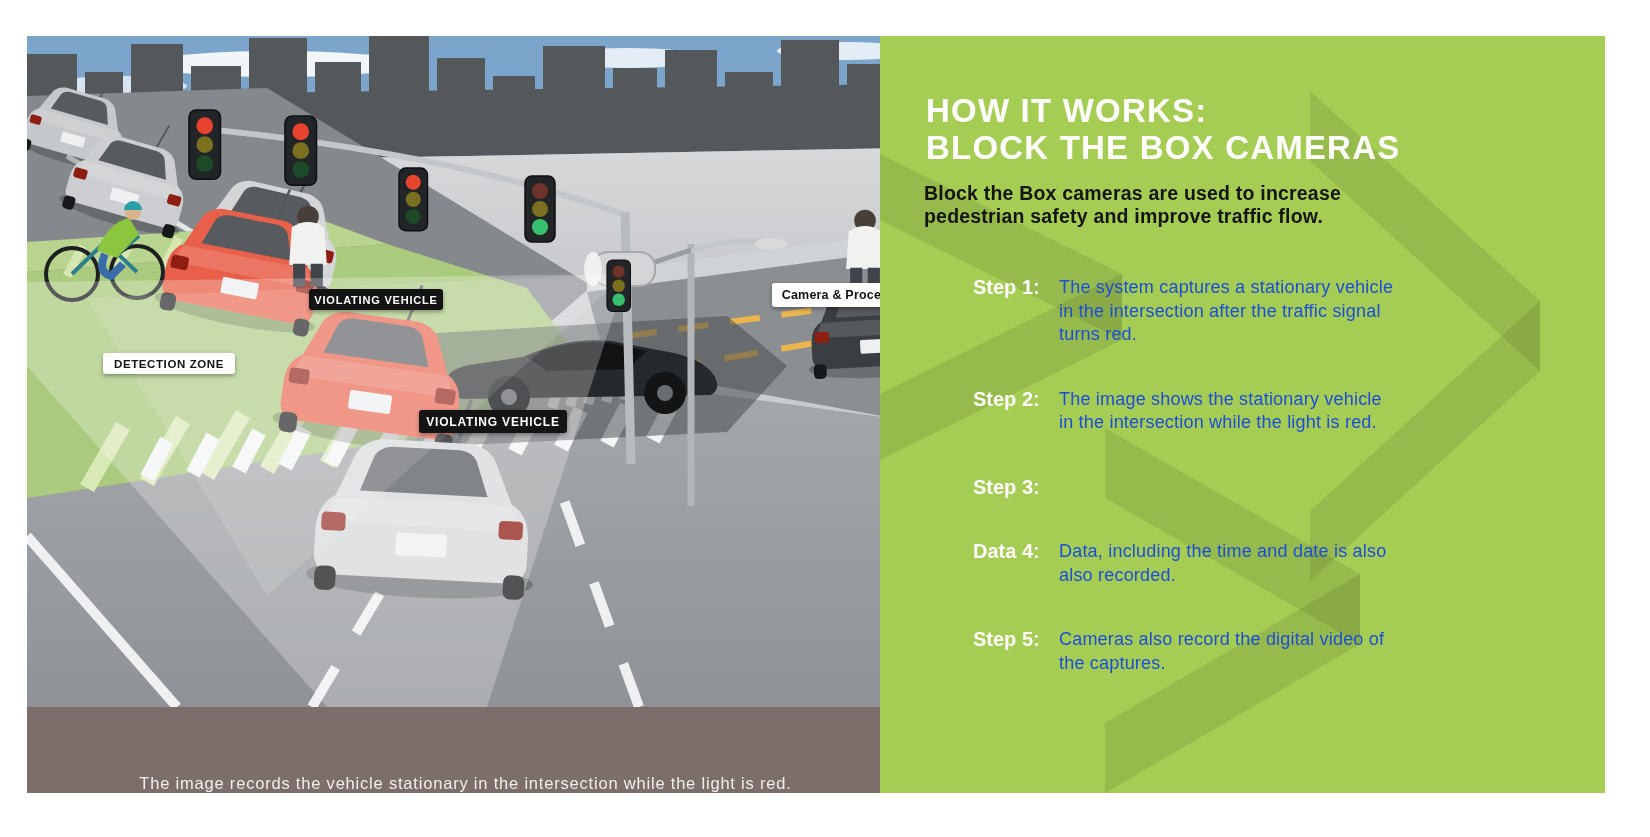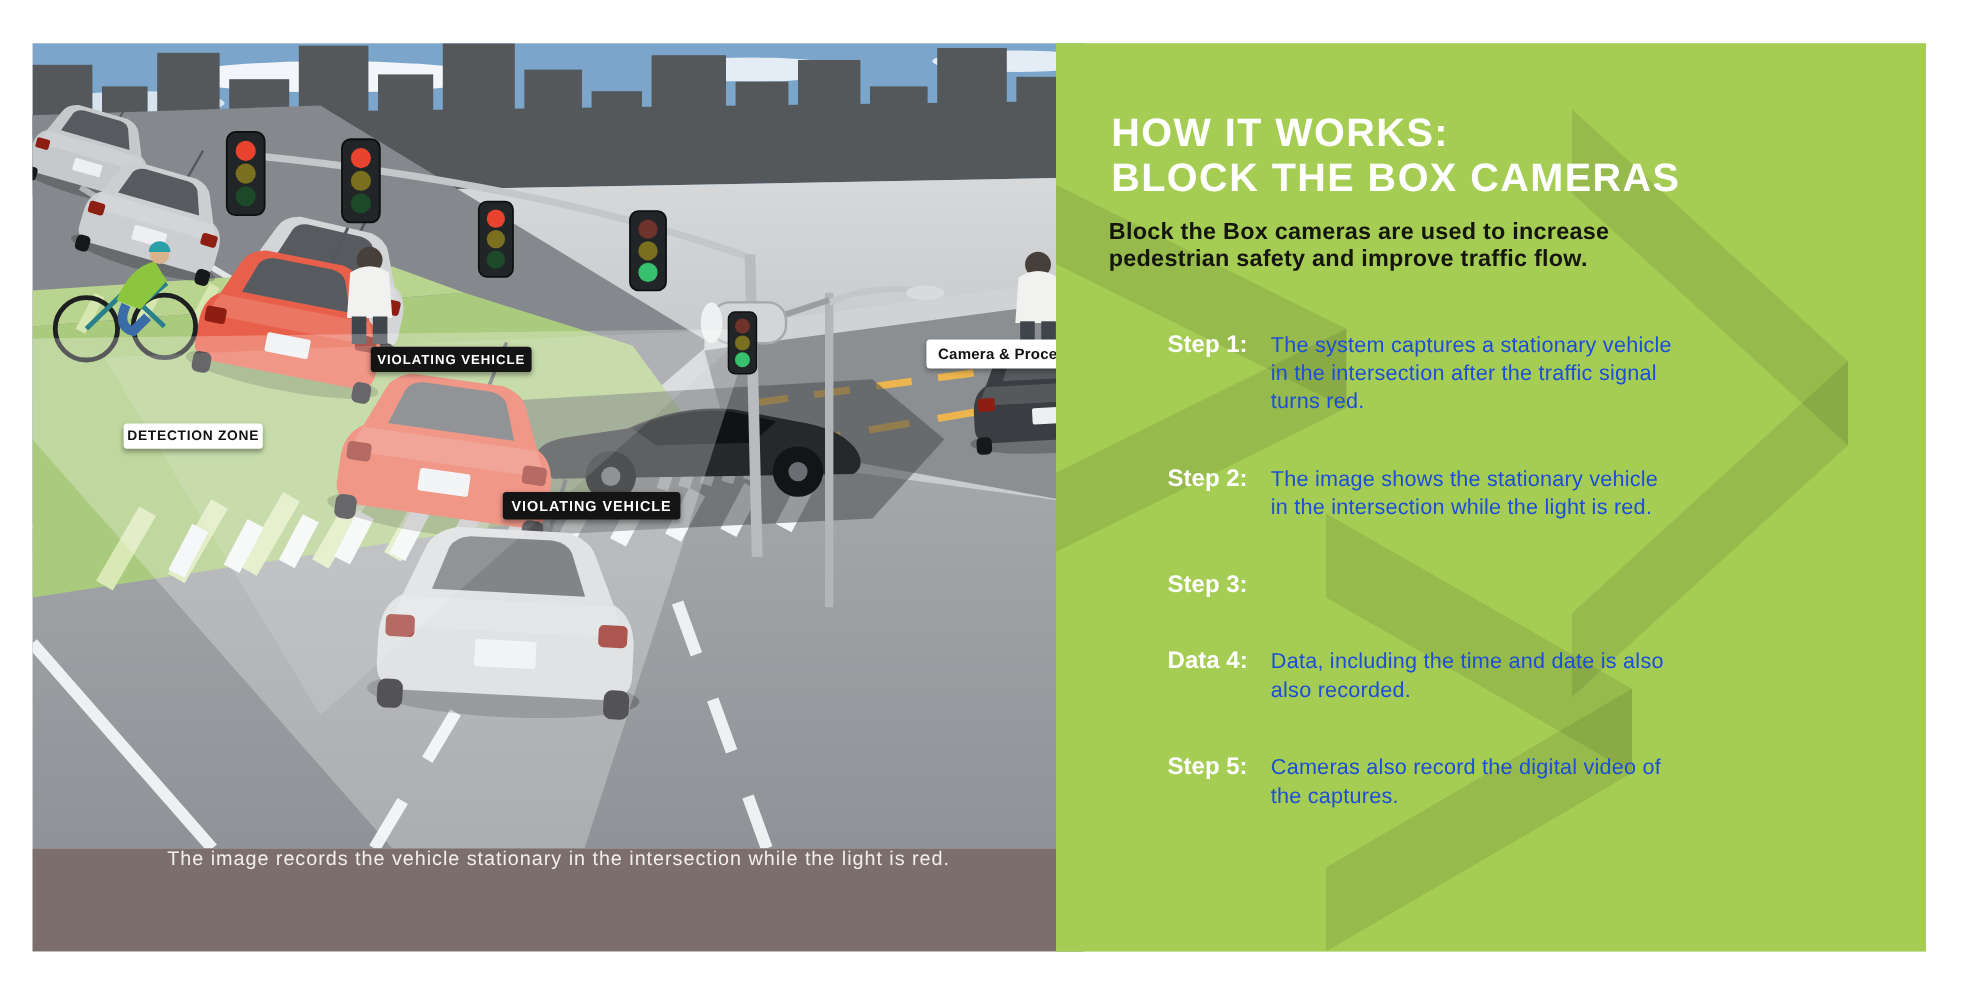--- a/index.html
+++ b/index.html
@@ -1,29 +1,29 @@
 <!DOCTYPE html>
 <html style="--panel-green: #a5cc53; --caption-bar: #7b6e6b; --violating-red: #e8604a; --detection-green: #aacb7e; --sky-blue: #7ba5ca; --skyline-gray: #54585b; --label-black-bg: #141414; --label-white-bg: #ffffff;"><head>
 <meta charset="utf-8">
 <style>
   html,body{margin:0;padding:0;background:#ffffff;}
   .page{position:relative;width:1650px;height:837px;background:#ffffff;overflow:hidden;
         font-family:"Liberation Sans", sans-serif;}
   .scene{position:absolute;left:27px;top:36px;width:877px;height:757px;overflow:hidden;background:#c9cccf;}
   .scene svg{display:block;}
   .caption-bar{position:absolute;left:0;bottom:0;width:877px;height:86px;
-        background:var(--caption-bar,#7b6e6b);display:flex;align-items:flex-start;justify-content:center;}
+        background:var(--caption-bar,#7b6e6b);display:flex;align-items:flex-end;justify-content:center;}
   .caption-bar span{color:#f3efec;font-size:16.5px;letter-spacing:.8px;}
   .scene-label{position:absolute;display:flex;align-items:center;justify-content:center;
         border-radius:3px;box-shadow:0 2px 4px rgba(0,0,0,.35);white-space:nowrap;}
   .lbl-black{background:var(--label-black-bg,#141414);color:#ffffff;font-weight:bold;letter-spacing:.8px;}
   .lbl-white{background:var(--label-white-bg,#ffffff);color:#121212;font-weight:bold;letter-spacing:.6px;margin-left:36px;}
   #vv1{left:282px;top:253px;width:134px;height:21px;font-size:11px;}
   #vv2{left:392px;top:374px;width:148px;height:23px;font-size:12px;}
-  #dz{left:40px;top:317px;width:116px;height:21px;font-size:11.5px;}
+  #dz{left:40px;top:317px;width:132px;height:21px;font-size:11.5px;}
   #campr{left:709px;top:247px;width:146px;height:24px;font-size:12.5px;letter-spacing:.2px;}
 
   .panel{position:absolute;left:880px;top:36px;width:687px;height:757px;
         background:var(--panel-green,#a5cc53);overflow:hidden;padding-left:38px;}
   .panel .chevrons{position:absolute;left:0;top:0;}
   .chev{fill:#000000;opacity:.085;}
   .p-title{position:absolute;left:46px;top:56px;color:#ffffff;font-size:33px;font-weight:bold;
         line-height:37px;letter-spacing:1.2px;white-space:pre-line;}
   .p-sub{position:absolute;left:44px;top:146px;color:#14150f;font-size:19.5px;font-weight:bold;
         line-height:23px;white-space:pre-line;letter-spacing:.2px;}

